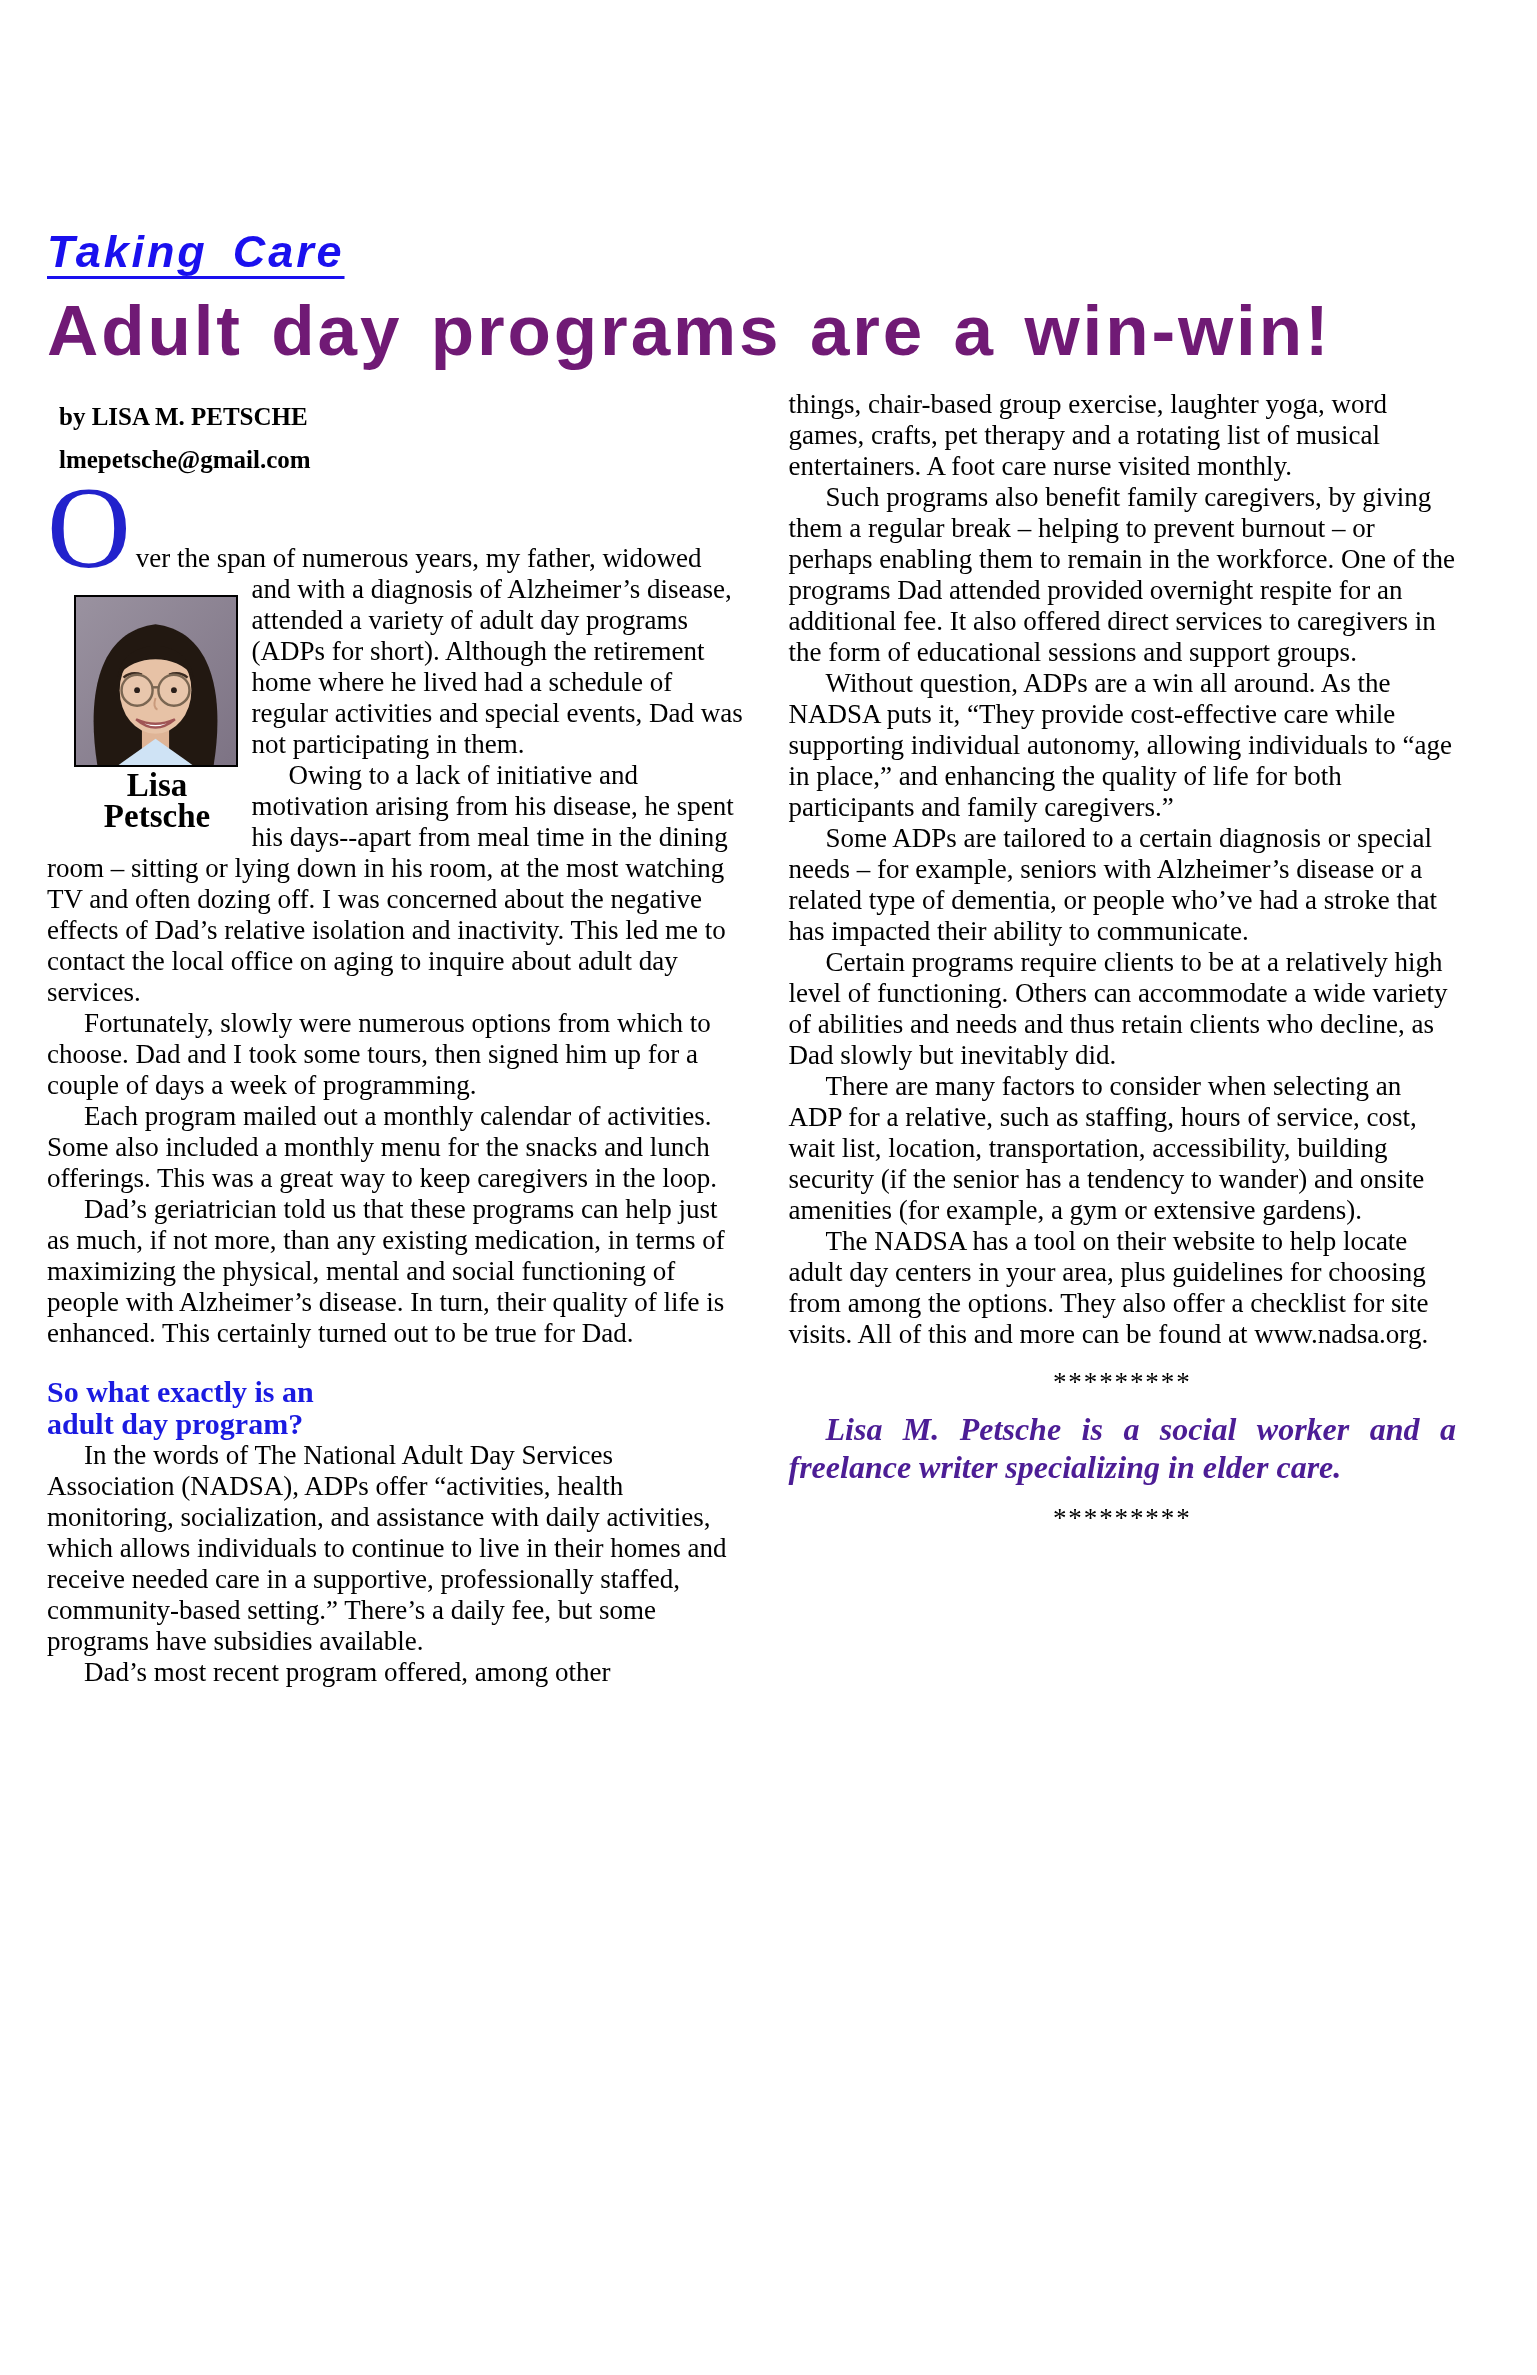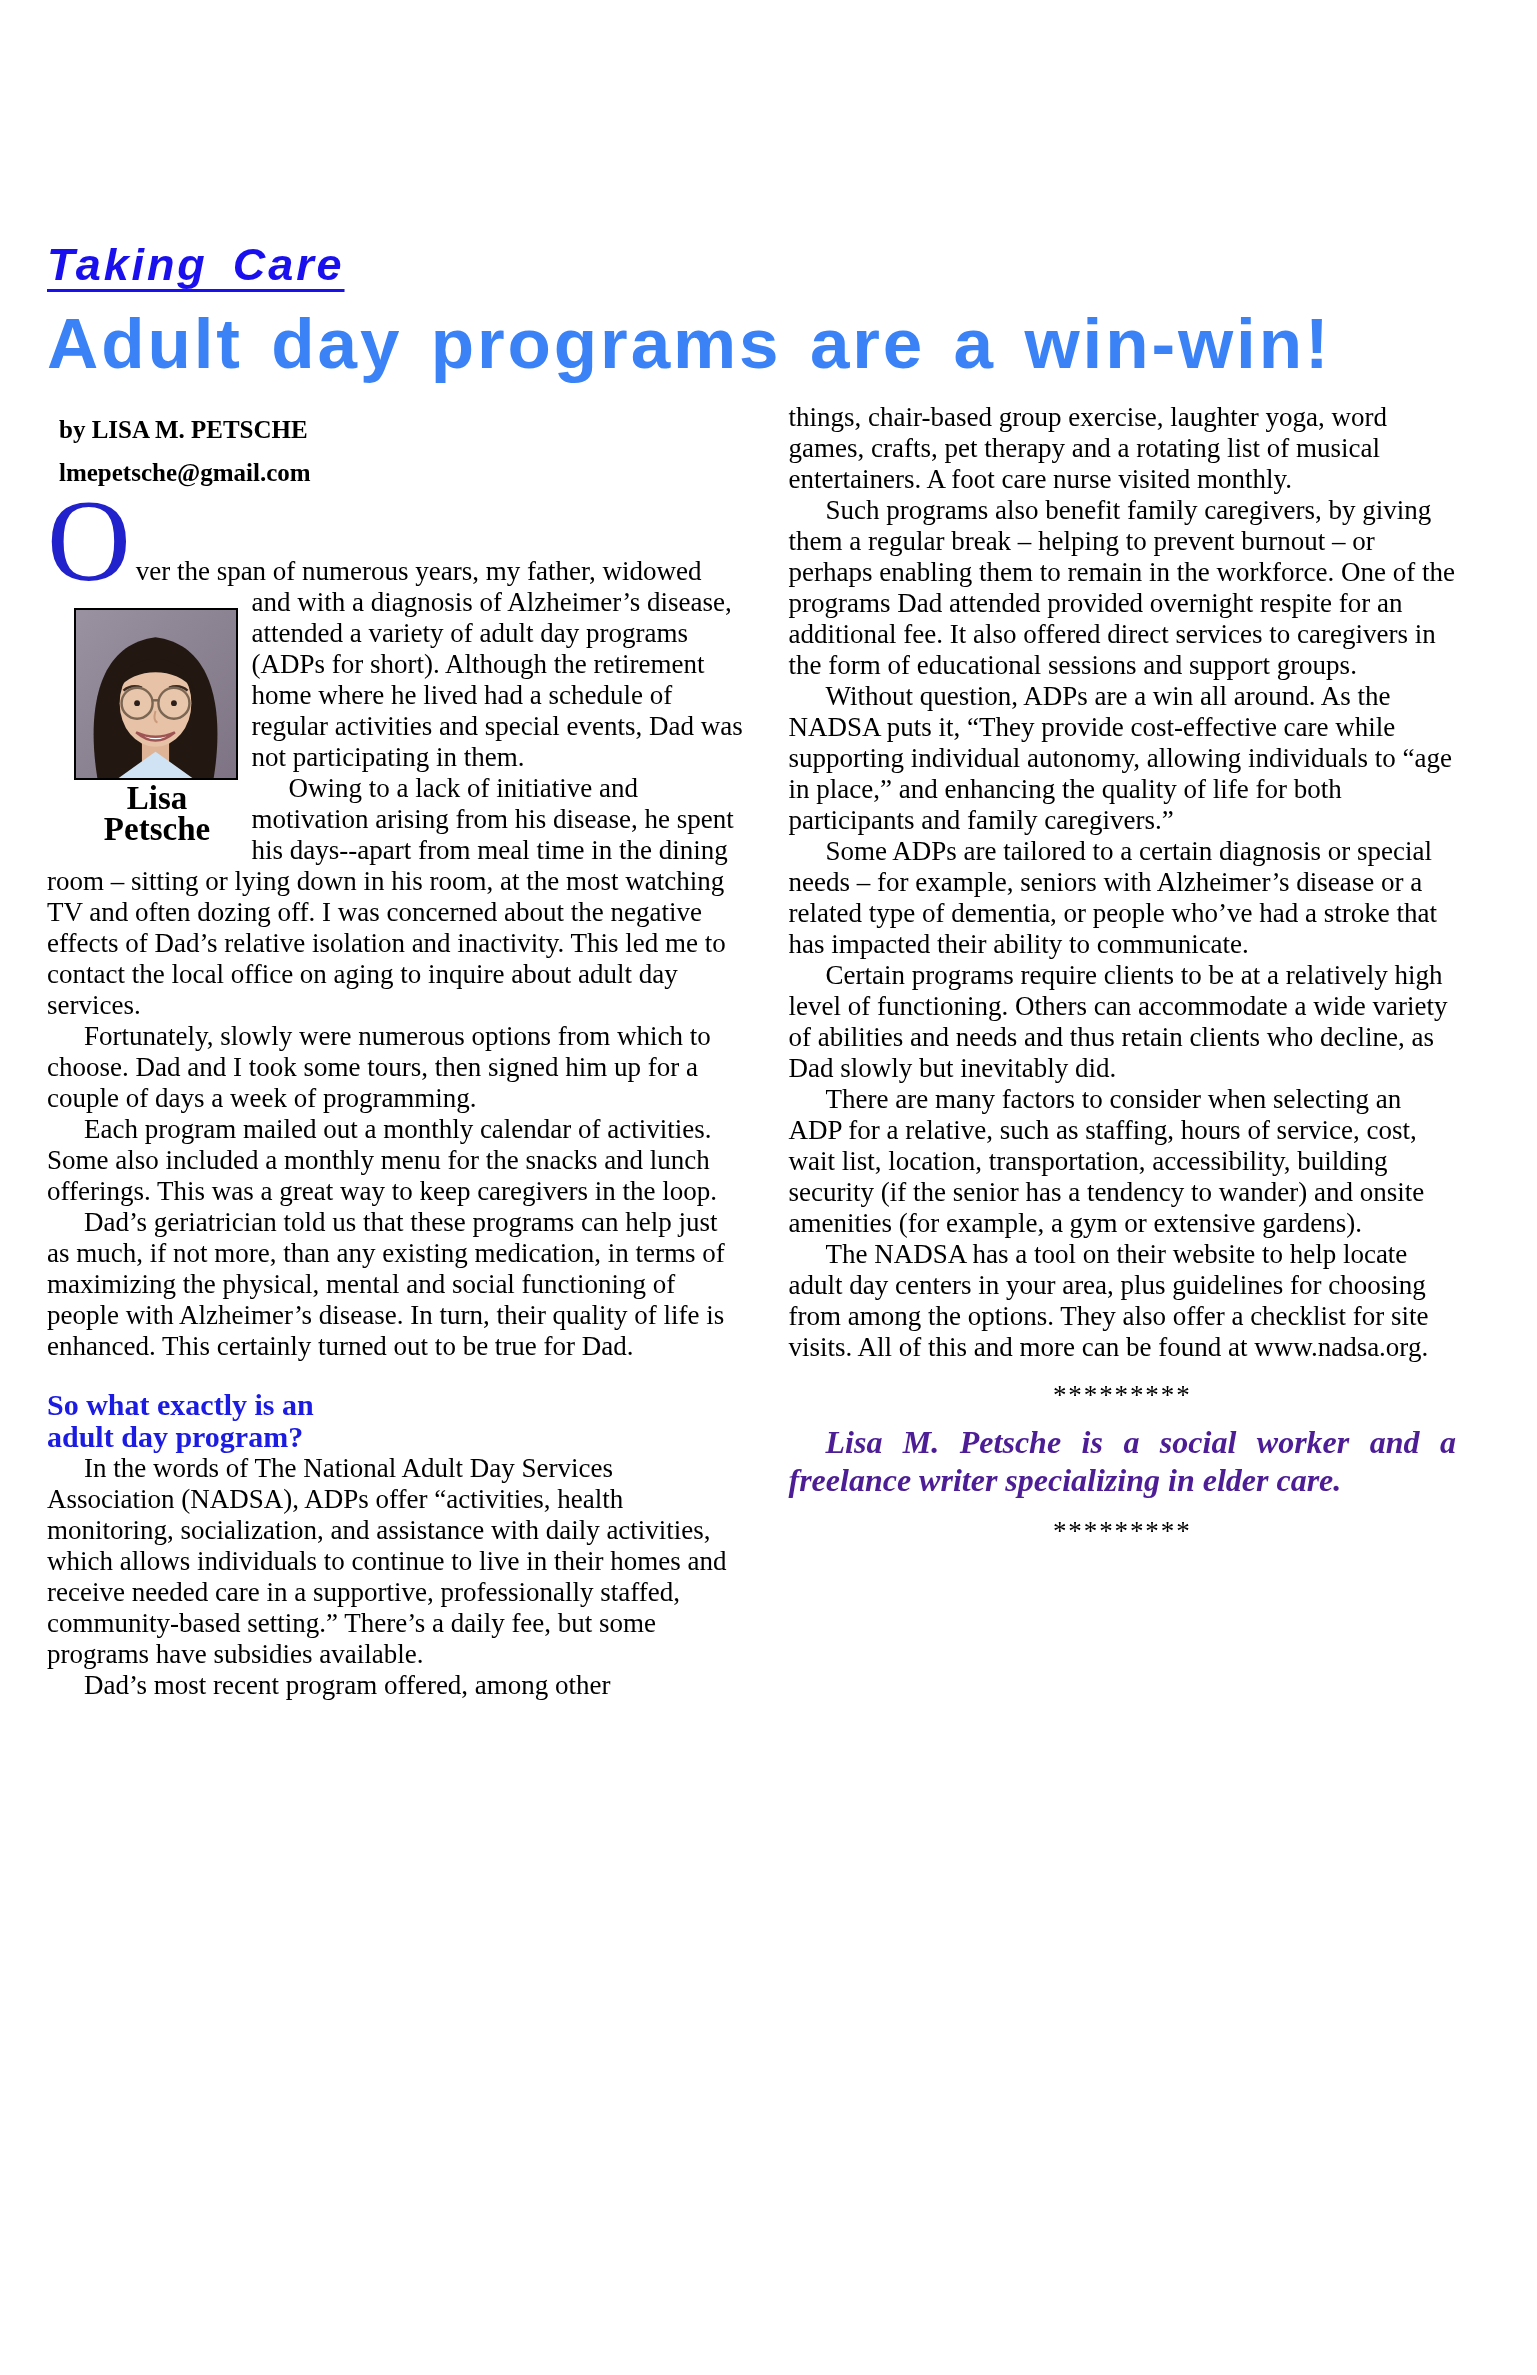--- a/index.html
+++ b/index.html
@@ -1,39 +1,39 @@
 <!DOCTYPE html>
 <html><head>
 <meta charset="utf-8">
 <style>
   html,body { margin:0; padding:0; background:#ffffff; }
   .page {
     position:relative; width:1537px; height:2375px;
     background:#ffffff; overflow:hidden;
     font-family:"Liberation Serif", serif; color:#000;
   }
-  .content { position:absolute; left:47px; top:241px; width:1409px; }
+  .content { position:absolute; left:47px; top:228px; width:1409px; }
 
   .kicker {
     display:inline-block;
     font-family:"Liberation Sans", sans-serif;
     font-style:italic; font-weight:bold;
     font-size:45px; line-height:1.05;
     letter-spacing:2.9px; word-spacing:9.7px;
     color:#1a10ee;
     text-decoration:underline;
     text-decoration-thickness:2.9px;
     text-underline-offset:8.7px;
   }
   .headline {
     margin-top:17.5px;
     font-family:"Liberation Sans", sans-serif;
     font-weight:bold; font-size:71px; line-height:1.08;
     letter-spacing:2.9px; word-spacing:5.8px;
-    color:#3b82f6; white-space:nowrap;
+    color:#701a75; white-space:nowrap;
   }
 
   .columns { display:flex; margin-top:19.4px; align-items:flex-start; }
   .col-left  { width:697px; margin-right:45px; }
   .col-right { width:668px; }
 
   .byline-name, .byline-email {
     margin:12px; font-weight:bold; font-size:25px; line-height:31px;
   }
 

